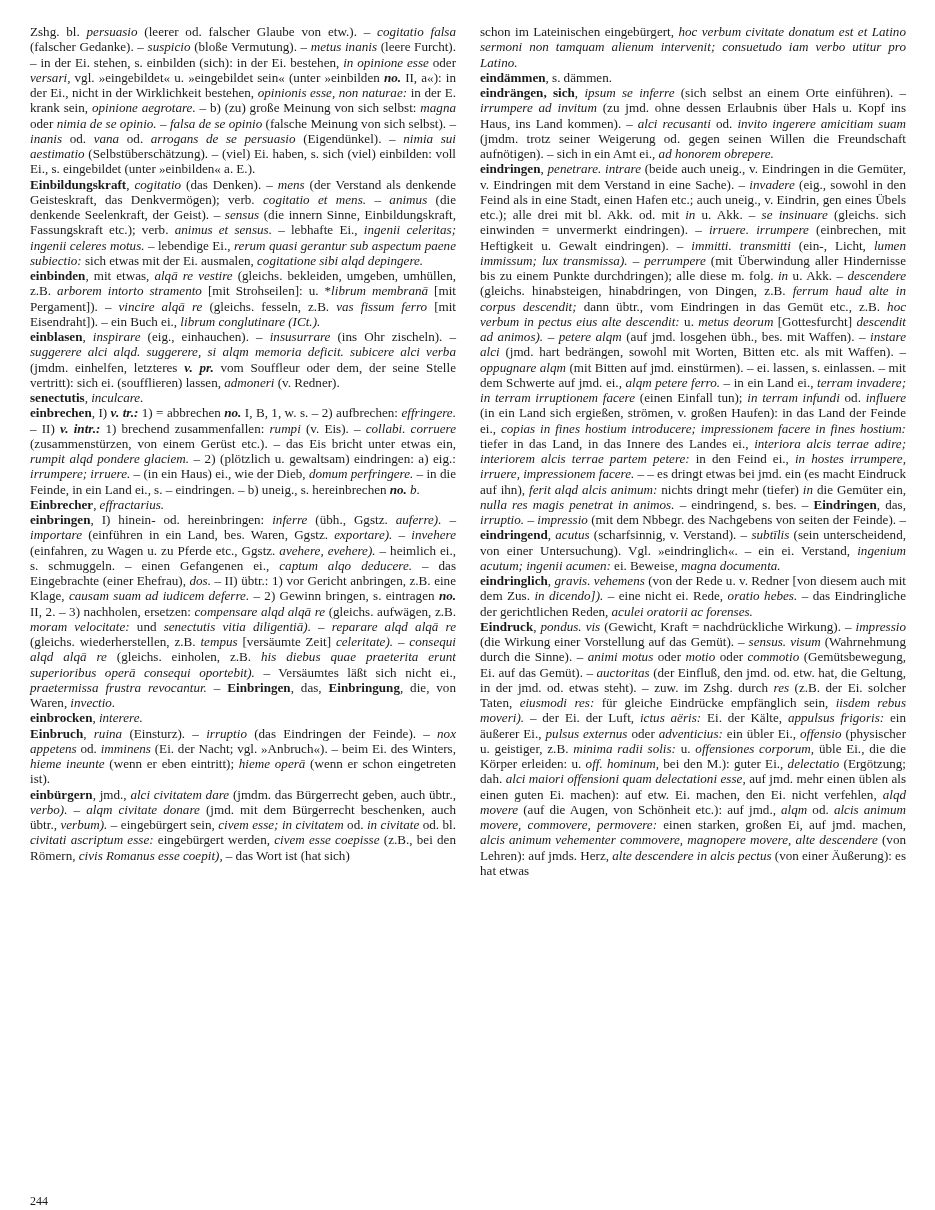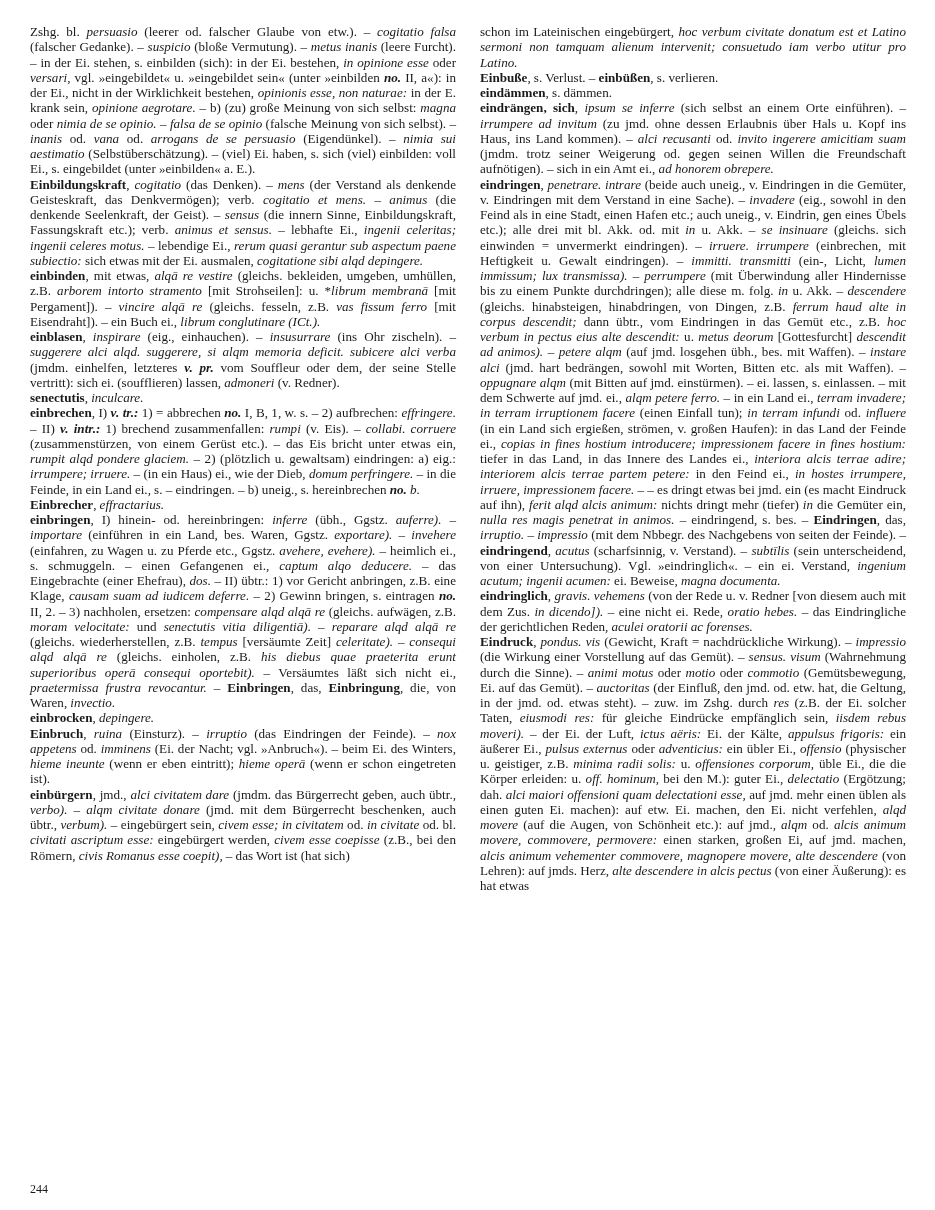--- a/index.html
+++ b/index.html
@@ -42,21 +42,21 @@
     letter-spacing: 0.01px;
   }
   .entry.cont {
     text-indent: 0;
   }
   b { font-weight: bold; }
   i { font-style: italic; }
   #folio {
     position: absolute;
     left: 30px;
-    bottom: 14px;
+    bottom: 2px;
     font-size: 12px;
     line-height: 14px;
     font-family: "Liberation Serif", "DejaVu Serif", serif;
     color: #1a1a1a;
     text-align: right;
   }
 </style>
 </head>
 <body>
 
@@ -66,28 +66,27 @@
 
     <div class="column" id="col-left">
         <p class="entry cont">Zshg. bl. <i>persuasio</i> (leerer od. falscher Glaube von etw.). – <i>cogi​tatio falsa</i> (falscher Gedanke). – <i>suspicio</i> (bloße Vermutung). – <i>metus inanis</i> (leere Furcht). – in der Ei. stehen, s. einbilden (sich): in der Ei. bestehen, <i>in opinione esse</i> oder <i>versari,</i> vgl. »eingebildet« u. »eingebildet sein« (unter »einbilden <b><i>no.</i></b> II, a«): in der Ei., nicht in der Wirklichkeit bestehen, <i>opinionis esse, non naturae:</i> in der E. krank sein, <i>opinione aegrotare.</i> – b) (zu) große Meinung von sich selbst: <i>magna</i> oder <i>nimia de se opinio.</i> – <i>falsa de se opinio</i> (falsche Meinung von sich selbst). – <i>inanis</i> od. <i>vana</i> od. <i>arrogans de se persuasio</i> (Eigendünkel). – <i>nimia sui aestimatio</i> (Selbstüberschätzung). – (viel) Ei. haben, s. sich (viel) einbilden: voll Ei., s. eingebildet (unter »einbilden« a. E.).</p>
         <p class="entry"><b>Einbildungskraft</b>, <i>cogitatio</i> (das Denken). – <i>mens</i> (der Verstand als denkende Geisteskraft, das Denkvermögen); verb. <i>cogitatio et mens.</i> – <i>animus</i> (die denkende Seelenkraft, der Geist). – <i>sensus</i> (die innern Sinne, Einbildungskraft, Fassungskraft etc.); verb. <i>animus et sensus.</i> – lebhafte Ei., <i>ingenii celeritas; ingenii celeres motus.</i> – lebendige Ei., <i>rerum quasi gerantur sub aspectum paene subiectio:</i> sich etwas mit der Ei. ausmalen, <i>cogitatione sibi alqd depingere.</i></p>
         <p class="entry"><b>einbinden</b>, mit etwas, <i>alqā re vestire</i> (gleichs. bekleiden, umgeben, umhüllen, z.B. <i>arborem intorto stramento</i> [mit Strohseilen]: u. *<i>librum membranā</i> [mit Pergament]). – <i>vincire alqā re</i> (gleichs. fesseln, z.B. <i>vas fissum ferro</i> [mit Eisendraht]). – ein Buch ei., <i>librum conglutinare (ICt.).</i></p>
         <p class="entry"><b>einblasen</b>, <i>inspirare</i> (eig., einhauchen). – <i>insusurrare</i> (ins Ohr zischeln). – <i>suggerere alci alqd. suggerere, si alqm memoria deficit. subicere alci verba</i> (jmdm. einhelfen, letzteres <b><i>v. pr.</i></b> vom Souffleur oder dem, der seine Stelle vertritt): sich ei. (soufflieren) lassen, <i>admoneri</i> (v. Redner).</p>
         <p class="entry"><b>senectutis</b>, <i>inculcare.</i></p>
         <p class="entry"><b>einbrechen</b>, I) <b><i>v. tr.:</i></b> 1) = abbrechen <b><i>no.</i></b> I, B, 1, w. s. – 2) aufbrechen: <i>effringere.</i> – II) <b><i>v. intr.:</i></b> 1) brechend zusammenfallen: <i>rumpi</i> (v. Eis). – <i>collabi. corruere</i> (zusammenstürzen, von einem Gerüst etc.). – das Eis bricht unter etwas ein, <i>rumpit alqd pondere glaciem.</i> – 2) (plötzlich u. gewaltsam) eindringen: a) eig.: <i>irrumpere; irruere.</i> – (in ein Haus) ei., wie der Dieb, <i>domum perfringere.</i> – in die Feinde, in ein Land ei., s. – eindringen. – b) uneig., s. hereinbrechen <b><i>no.</i></b> <i>b.</i></p>
         <p class="entry"><b>Einbrecher</b>, <i>effractarius.</i></p>
         <p class="entry"><b>einbringen</b>, I) hinein- od. hereinbringen: <i>inferre</i> (übh., Ggstz. <i>auferre).</i> – <i>importare</i> (einführen in ein Land, bes. Waren, Ggstz. <i>exportare).</i> – <i>invehere</i> (einfahren, zu Wagen u. zu Pferde etc., Ggstz. <i>avehere, evehere).</i> – heimlich ei., s. schmuggeln. – einen Gefangenen ei., <i>captum alqo deducere.</i> – das Eingebrachte (einer Ehefrau), <i>dos.</i> – II) übtr.: 1) vor Gericht anbringen, z.B. eine Klage, <i>causam suam ad iudicem deferre.</i> – 2) Gewinn bringen, s. eintragen <b><i>no.</i></b> II, 2. – 3) nachholen, ersetzen: <i>compensare alqd alqā re</i> (gleichs. aufwägen, z.B. <i>moram velocitate:</i> und <i>senectutis vitia diligentiā).</i> – <i>reparare alqd alqā re</i> (gleichs. wiederherstellen, z.B. <i>tempus</i> [versäumte Zeit] <i>celeritate).</i> – <i>consequi alqd alqā re</i> (gleichs. einholen, z.B. <i>his diebus quae praeterita erunt superioribus operā consequi oportebit).</i> – Versäumtes läßt sich nicht ei., <i>praetermissa frustra revocantur.</i> – <b>Einbringen</b>, das, <b>Einbringung</b>, die, von Waren, <i>invectio.</i></p>
-        <p class="entry"><b>einbrocken</b>, <i>depingere.</i></p>
+        <p class="entry"><b>einbrocken</b>, <i>interere.</i></p>
         <p class="entry"><b>Einbruch</b>, <i>ruina</i> (Einsturz). – <i>irruptio</i> (das Eindringen der Feinde). – <i>nox appetens</i> od. <i>imminens</i> (Ei. der Nacht; vgl. »Anbruch«). – beim Ei. des Winters, <i>hieme ineunte</i> (wenn er eben eintritt); <i>hieme operā</i> (wenn er schon eingetreten ist).</p>
         <p class="entry"><b>einbürgern</b>, jmd., <i>alci civitatem dare</i> (jmdm. das Bürgerrecht geben, auch übtr., <i>verbo).</i> – <i>alqm civitate donare</i> (jmd. mit dem Bürgerrecht beschenken, auch übtr., <i>verbum).</i> – eingebürgert sein, <i>civem esse; in civitatem</i> od. <i>in civitate</i> od. bl. <i>civitati ascriptum esse:</i> eingebürgert werden, <i>civem esse coepisse</i> (z.B., bei den Römern, <i>civis Romanus esse coepit),</i> – das Wort ist (hat sich)</p>
       </div>
 
     <div class="column" id="col-right">
         <p class="entry cont">schon im Lateinischen eingebürgert, <i>hoc verbum civitate donatum est et Latino sermoni non tamquam alienum intervenit; consuetudo iam verbo utitur pro Latino.</i></p>
-        <p class="entry"><b>Einbuße</b>, s. Verlust. – <b>einbüßen</b>, s. verlieren.</p>
         <p class="entry"><b>eindämmen</b>, s. dämmen.</p>
         <p class="entry"><b>eindrängen, sich</b>, <i>ipsum se inferre</i> (sich selbst an einem Orte einführen). – <i>irrumpere ad invitum</i> (zu jmd. ohne dessen Erlaubnis über Hals u. Kopf ins Haus, ins Land kommen). – <i>alci recusanti</i> od. <i>invito ingerere amicitiam suam</i> (jmdm. trotz seiner Weigerung od. gegen seinen Willen die Freundschaft aufnötigen). – sich in ein Amt ei., <i>ad honorem obrepere.</i></p>
         <p class="entry"><b>eindringen</b>, <i>penetrare. intrare</i> (beide auch uneig., v. Eindringen in die Gemüter, v. Eindringen mit dem Verstand in eine Sache). – <i>invadere</i> (eig., sowohl in den Feind als in eine Stadt, einen Hafen etc.; auch uneig., v. Eindrin, gen eines Übels etc.); alle drei mit bl. Akk. od. mit <i>in</i> u. Akk. – <i>se insinuare</i> (gleichs. sich einwinden = unvermerkt eindringen). – <i>irruere. irrumpere</i> (einbrechen, mit Heftigkeit u. Gewalt eindringen). – <i>immitti. transmitti</i> (ein-, Licht, <i>lumen immissum; lux transmissa).</i> – <i>perrumpere</i> (mit Überwindung aller Hindernisse bis zu einem Punkte durchdringen); alle diese m. folg. <i>in</i> u. Akk. – <i>descendere</i> (gleichs. hinabsteigen, hinabdringen, von Dingen, z.B. <i>ferrum haud alte in corpus descendit;</i> dann übtr., vom Eindringen in das Gemüt etc., z.B. <i>hoc verbum in pectus eius alte descendit:</i> u. <i>metus deorum</i> [Gottesfurcht] <i>descendit ad animos).</i> – <i>petere alqm</i> (auf jmd. losgehen übh., bes. mit Waffen). – <i>instare alci</i> (jmd. hart bedrängen, sowohl mit Worten, Bitten etc. als mit Waffen). – <i>oppugnare alqm</i> (mit Bitten auf jmd. einstürmen). – ei. lassen, s. einlassen. – mit dem Schwerte auf jmd. ei., <i>alqm petere ferro.</i> – in ein Land ei., <i>terram invadere; in terram irruptionem facere</i> (einen Einfall tun); <i>in terram infundi</i> od. <i>influere</i> (in ein Land sich ergießen, strömen, v. großen Haufen): in das Land der Feinde ei., <i>copias in fines hostium introducere; impressionem facere in fines hostium:</i> tiefer in das Land, in das Innere des Landes ei., <i>interiora alcis terrae adire; interiorem alcis terrae partem petere:</i> in den Feind ei., <i>in hostes irrumpere, irruere, impressionem facere.</i> – – es dringt etwas bei jmd. ein (es macht Eindruck auf ihn), <i>ferit alqd alcis animum:</i> nichts dringt mehr (tiefer) <i>in</i> die Gemüter ein, <i>nulla res magis penetrat in animos.</i> – eindringend, s. bes. – <b>Eindringen</b>, das, <i>irruptio.</i> – <i>impressio</i> (mit dem Nbbegr. des Nachgebens von seiten der Feinde). – <b>eindringend</b>, <i>acutus</i> (scharfsinnig, v. Verstand). – <i>subtīlis</i> (sein unterscheidend, von einer Untersuchung). Vgl. »eindringlich«. – ein ei. Verstand, <i>ingenium acutum; ingenii acumen:</i> ei. Beweise, <i>magna documenta.</i></p>
         <p class="entry"><b>eindringlich</b>, <i>gravis. vehemens</i> (von der Rede u. v. Redner [von diesem auch mit dem Zus. <i>in dicendo]).</i> – eine nicht ei. Rede, <i>oratio hebes.</i> – das Eindringliche der gerichtlichen Reden, <i>aculei oratorii ac forenses.</i></p>
         <p class="entry"><b>Eindruck</b>, <i>pondus. vis</i> (Gewicht, Kraft = nachdrückliche Wirkung). – <i>impressio</i> (die Wirkung einer Vorstellung auf das Gemüt). – <i>sensus. visum</i> (Wahrnehmung durch die Sinne). – <i>animi motus</i> oder <i>motio</i> oder <i>commotio</i> (Gemütsbewegung, Ei. auf das Gemüt). – <i>auctoritas</i> (der Einfluß, den jmd. od. etw. hat, die Geltung, in der jmd. od. etwas steht). – zuw. im Zshg. durch <i>res</i> (z.B. der Ei. solcher Taten, <i>eiusmodi res:</i> für gleiche Eindrücke empfänglich sein, <i>iisdem rebus moveri).</i> – der Ei. der Luft, <i>ictus aëris:</i> Ei. der Kälte, <i>appulsus frigoris:</i> ein äußerer Ei., <i>pulsus externus</i> oder <i>adventicius:</i> ein übler Ei., <i>offensio</i> (physischer u. geistiger, z.B. <i>minima radii solis:</i> u. <i>offensiones corporum,</i> üble Ei., die die Körper erleiden: u. <i>off. hominum,</i> bei den M.): guter Ei., <i>delectatio</i> (Ergötzung; dah. <i>alci maiori offensioni quam delectationi esse,</i> auf jmd. mehr einen üblen als einen guten Ei. machen): auf etw. Ei. machen, den Ei. nicht verfehlen, <i>alqd movere</i> (auf die Augen, von Schönheit etc.): auf jmd., <i>alqm</i> od. <i>alcis animum movere, commovere, permovere:</i> einen starken, großen Ei, auf jmd. machen, <i>alcis animum vehementer commovere, magnopere movere, alte descendere</i> (von Lehren): auf jmds. Herz, <i>alte descendere in alcis pectus</i> (von einer Äußerung): es hat etwas</p>
       </div>
 
   </div>
 
   <div id="folio">244</div>

